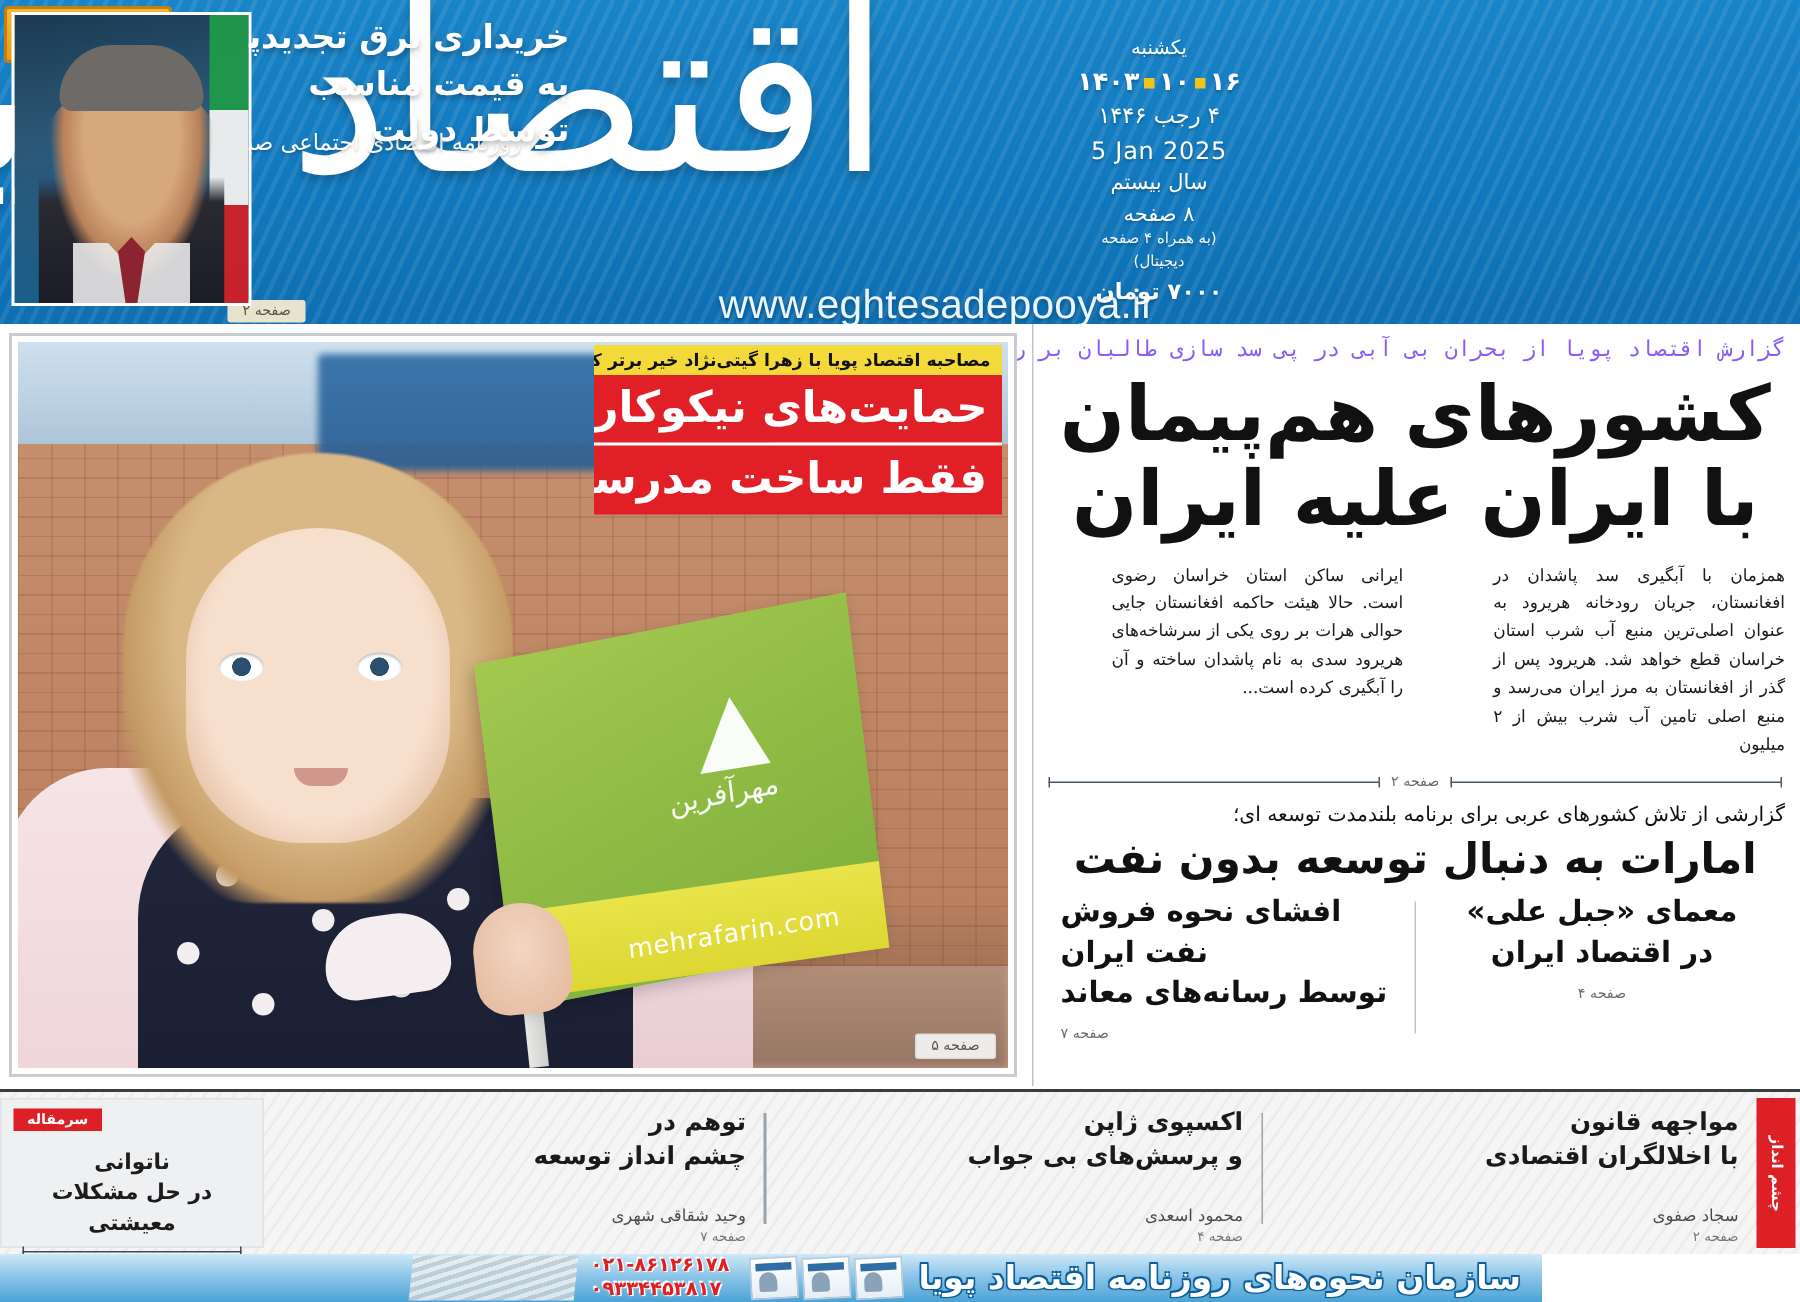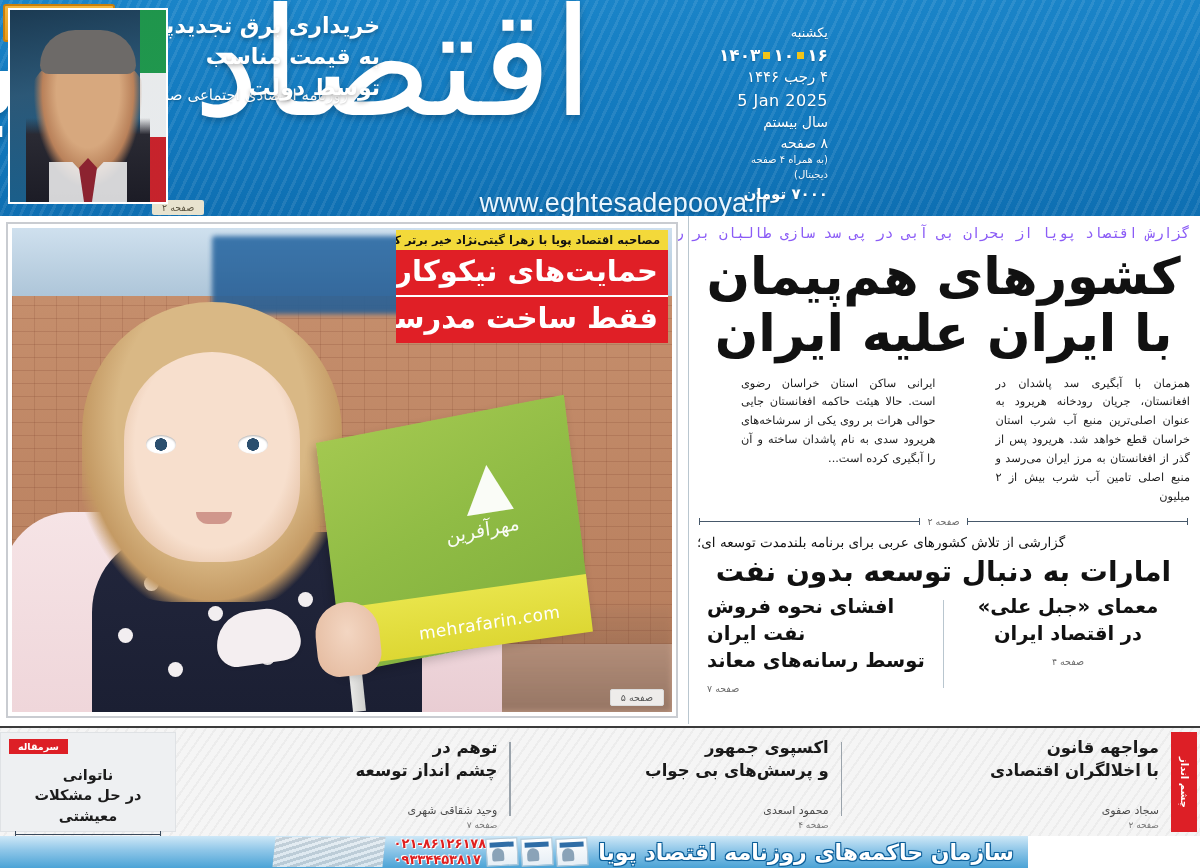--- a/index.html
+++ b/index.html
@@ -48,21 +48,21 @@
   .logo-url {
     position: absolute; top: 188px; right: 575px;
     font-family: "Liberation Sans", sans-serif;
     font-size: 27px; color: #eaf6ff; letter-spacing: .2px;
     direction: ltr; text-shadow: 0 1px 3px rgba(0,0,0,.3);
     transform: translateX(50%);
   }
 
   .datebox {
     position: absolute; top: 24px; right: 372px; width: 110px;
-    color: #fff; text-align: right; direction: rtl; line-height: 1.45;
+    color: #fff; text-align: center; direction: rtl; line-height: 1.45;
     text-shadow: 0 1px 2px rgba(0,0,0,.25);
   }
   .datebox .d-day { font-size: 13px; }
   .datebox .d-greg { font-size: 16px; letter-spacing: .5px; direction: ltr; }
   .datebox .d-solar { font-size: 17px; font-weight: bold; }
   .datebox .d-lunar { font-size: 15px; }
   .datebox .d-year, .datebox .d-pages { font-size: 14px; }
   .datebox .d-note { font-size: 10px; opacity: .95; }
   .datebox .d-price { font-size: 15px; font-weight: bold; margin-top: 2px;}
   .sq { display:inline-block; width:7px; height:7px; background:#f0c419;
@@ -144,21 +144,21 @@
   }
   .pg-rule {
     display: flex; align-items: center; gap: 7px; margin: 9px 2px 7px 2px;
     direction: rtl;
   }
   .pg-rule .bar { flex: 1; height: 1px; background: #46586a; position: relative; }
   .pg-rule .bar::before { content:""; position:absolute; left:0; top:-3px; width:1px; height:7px; background:#46586a; }
   .pg-rule .bar::after  { content:""; position:absolute; right:0; top:-3px; width:1px; height:7px; background:#46586a; }
   .pg-rule .lbl { font-size: 9.5px; color: #6b6b6b; white-space: nowrap; }
 
-  .sec2-kicker { font-size: 13.5px; color:#111; text-align:left;
+  .sec2-kicker { font-size: 13.5px; color:#111; text-align:right;
       font-family:"DejaVu Serif","Liberation Serif",serif; white-space: nowrap;}
   .sec2-title { margin-top: 5px; font-size: 28px; font-weight: bold; color:#111; text-align:center; }
 
   .twincol { display: flex; direction: rtl; margin-top: 6px; }
   .twincol .half { flex: 1; padding: 0 10px; }
   .twincol .divider { width: 1px; background: #b9c6cf; margin: 6px 2px; }
   .twin-title { font-size: 19.5px; font-weight: bold; color: #111; line-height: 1.38; }
   .twin-page { font-size: 9.5px; color: #6b6b6b; margin-top: 8px; }
   .tc-right { text-align: center; }
   .tc-left  { text-align: left; }
@@ -357,21 +357,21 @@
     border: 1px solid #b9cbd8; position: relative; transform: rotate(-3deg);
   }
   .ad-paper::before {
     content:""; position:absolute; top:3px; right:3px; left:3px; height:5px; background:#2f6da6;
   }
   .ad-paper::after {
     content:""; position:absolute; bottom:4px; left:5px; width:12px; height:13px;
     background:#8aa3b8; border-radius: 6px 6px 2px 2px;
   }
   .ad-phones {
-    direction: ltr; text-align: left; line-height: 1.2;
+    margin-right: 14px; direction: ltr; text-align: left; line-height: 1.2;
   }
   .ad-phones div {
     font-size: 13px; font-weight: bold; color: #e02020; letter-spacing: .5px;
     text-shadow: 0 0 2px #fff, 1px 1px 0 #fff, -1px -1px 0 #fff;
   }
   .ad-stack {
     width: 110px; height: 30px; margin-right: 10px;
     background: repeating-linear-gradient(-18deg, #e9eef2 0 3px, #c3ced6 3px 6px);
     transform: skewX(-6deg); opacity: .9;
   }
@@ -514,21 +514,21 @@
 
     <div class="bs-item">
       <div class="bs-title">مواجهه قانون</div>
       <div class="bs-title">با اخلالگران اقتصادی</div>
       <div class="bs-author">سجاد صفوی</div>
       <div class="bs-page">صفحه ۲</div>
     </div>
     <div class="bs-sep"></div>
 
     <div class="bs-item">
-      <div class="bs-title">اکسپوی جمهور</div>
+      <div class="bs-title">اکسپوی ژاپن</div>
       <div class="bs-title">و پرسش‌های بی جواب</div>
       <div class="bs-author">محمود اسعدی</div>
       <div class="bs-page">صفحه ۴</div>
     </div>
     <div class="bs-sep"></div>
 
     <div class="bs-sep"></div>
 
     <div class="bs-item">
       <div class="bs-title">توهم در</div>
@@ -544,21 +544,21 @@
         <div>در حل مشکلات معیشتی</div>
       </div>
       <div class="ed-rule"></div>
       <div class="ed-author">مرتضی افقه</div>
       <div class="ed-body">به اعتقاد من آقای پزشکیان</div>
     </div>
   </div>
 
   <div class="ad-strip">
     <div class="ad-left-rail"></div>
-    <div class="ad-text">سازمان حاکمه‌های روزنامه اقتصاد پویا</div>
+    <div class="ad-text">سازمان نحوه‌های روزنامه اقتصاد پویا</div>
     <div class="ad-papers">
       <div class="ad-paper"></div>
       <div class="ad-paper"></div>
       <div class="ad-paper"></div>
     </div>
     <div class="ad-phones">
       <div>۰۲۱-۸۶۱۲۶۱۷۸</div>
       <div>۰۹۳۳۴۴۵۳۸۱۷</div>
     </div>
     <div class="ad-stack"></div>

